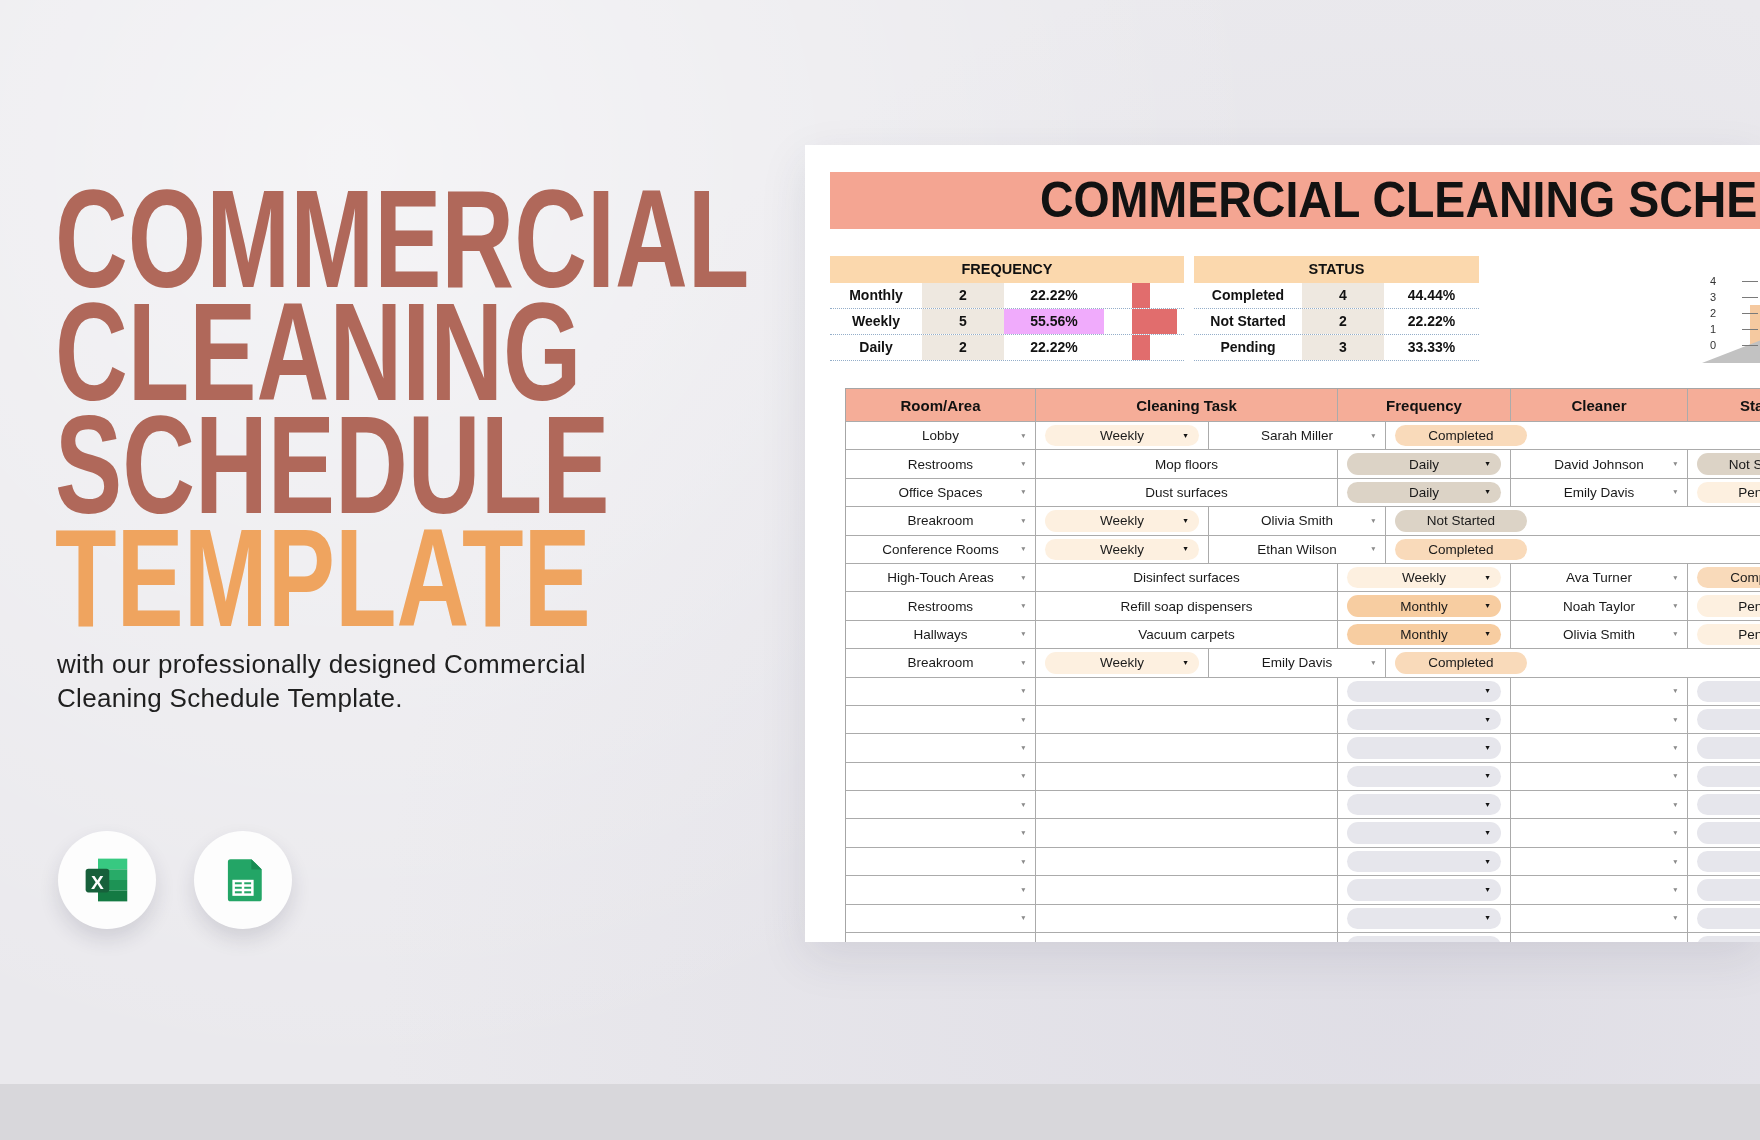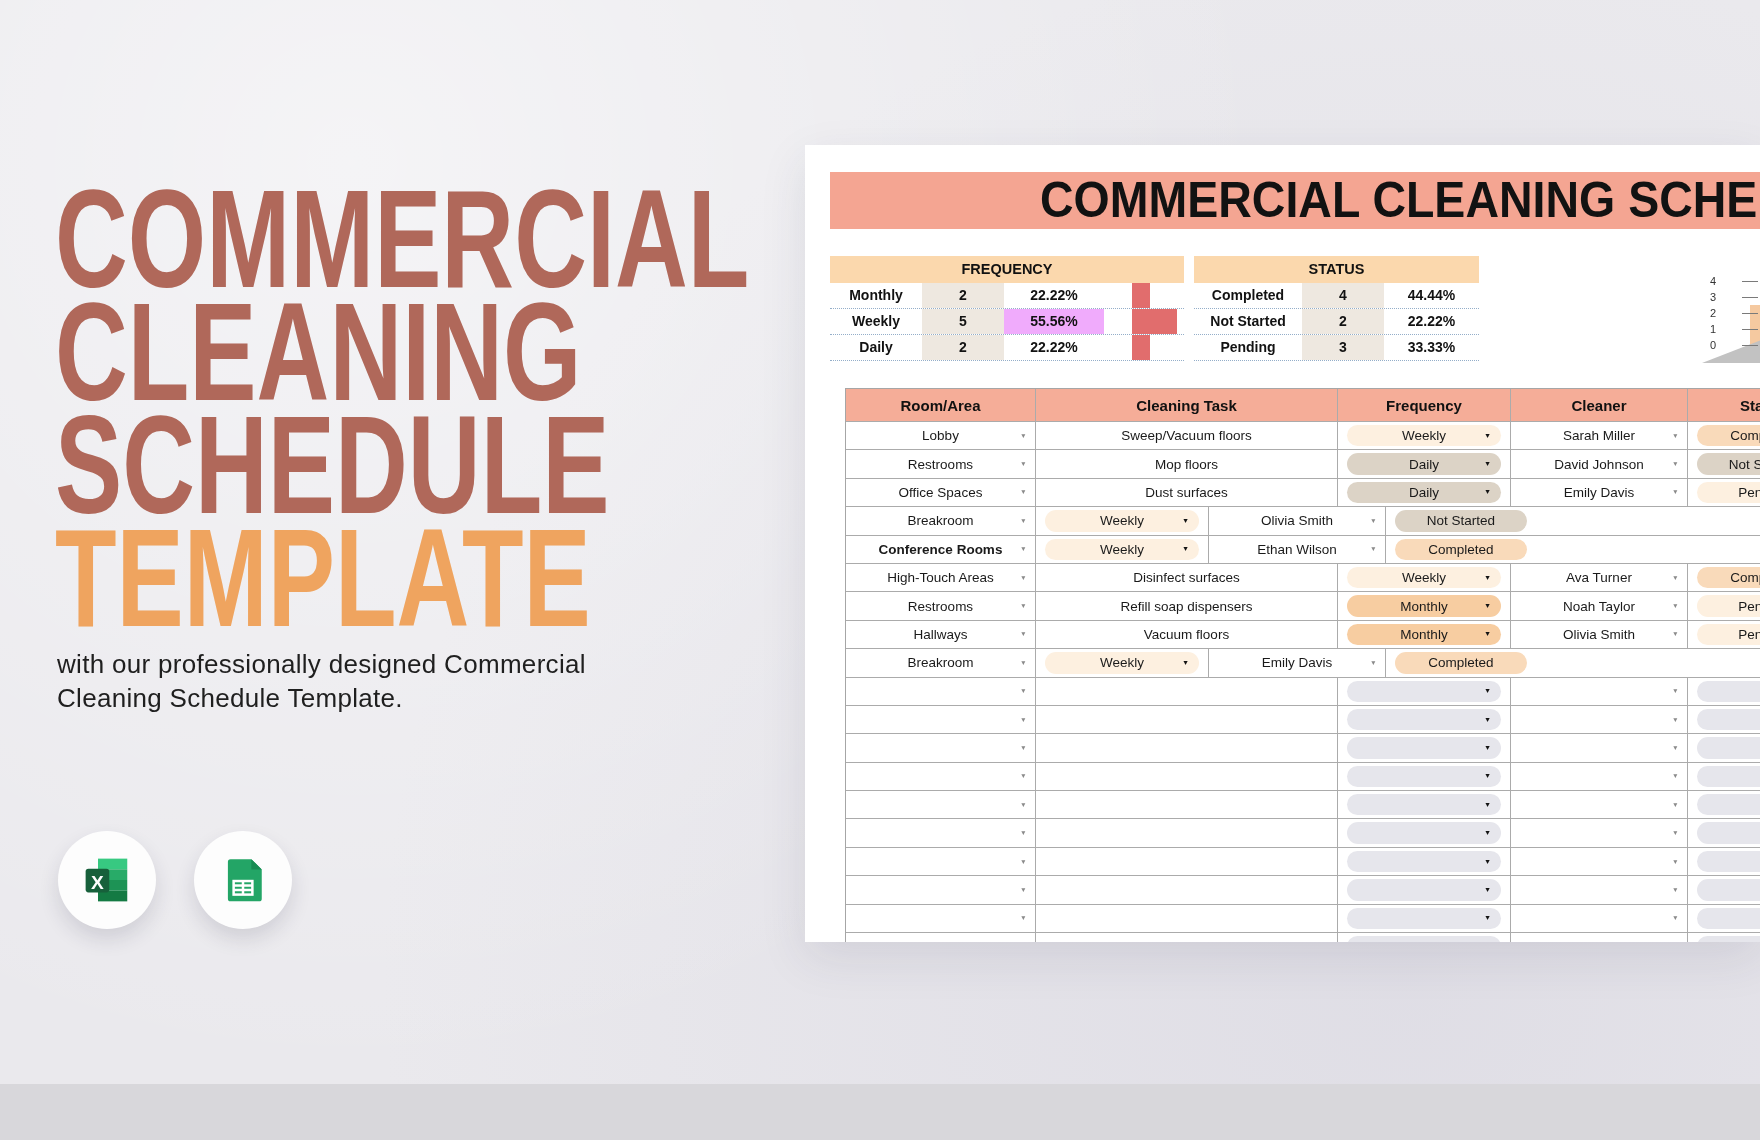--- a/index.html
+++ b/index.html
@@ -174,21 +174,20 @@
     <div class="ctable" id="ctable">
         <div class="trow head">
           <div class="tcell" style="width:190px;">Room/Area</div>
           <div class="tcell" style="width:302px;">Cleaning Task</div>
           <div class="tcell" style="width:173px;">Frequency</div>
           <div class="tcell" style="width:177px;">Cleaner</div>
           <div class="tcell" style="width:150px;">Status</div>
         </div>
         <div class="trow data">
           <div class="tcell" style="width:190px;">Lobby<div class="cell-arrow">▼</div></div>
-          <div class="tcell" style="width:302px;">Sweep/Vacuum floors</div>
           <div class="tcell" style="width:173px;">
             <div class="pill" style="background:#fdf0e0;">Weekly<div class="pill-arrow">▼</div></div>
           </div>
           <div class="tcell" style="width:177px;">Sarah Miller<div class="cell-arrow">▼</div></div>
           <div class="tcell" style="width:150px;">
             <div class="pill" style="background:#f9daba;">Completed</div>
           </div>
         </div>
         <div class="trow data">
           <div class="tcell" style="width:190px;">Restrooms<div class="cell-arrow">▼</div></div>
@@ -216,21 +215,21 @@
           <div class="tcell" style="width:190px;">Breakroom<div class="cell-arrow">▼</div></div>
           <div class="tcell" style="width:173px;">
             <div class="pill" style="background:#fdf0e0;">Weekly<div class="pill-arrow">▼</div></div>
           </div>
           <div class="tcell" style="width:177px;">Olivia Smith<div class="cell-arrow">▼</div></div>
           <div class="tcell" style="width:150px;">
             <div class="pill" style="background:#dcd3c6;">Not Started</div>
           </div>
         </div>
         <div class="trow data">
-          <div class="tcell" style="width:190px;font-weight:bold;">Conference Rooms<div class="cell-arrow">▼</div></div>
+          <div class="tcell" style="width:190px;">Conference Rooms<div class="cell-arrow">▼</div></div>
           <div class="tcell" style="width:173px;">
             <div class="pill" style="background:#fdf0e0;">Weekly<div class="pill-arrow">▼</div></div>
           </div>
           <div class="tcell" style="width:177px;">Ethan Wilson<div class="cell-arrow">▼</div></div>
           <div class="tcell" style="width:150px;">
             <div class="pill" style="background:#f9daba;">Completed</div>
           </div>
         </div>
         <div class="trow data">
           <div class="tcell" style="width:190px;">High-Touch Areas<div class="cell-arrow">▼</div></div>
@@ -249,21 +248,21 @@
           <div class="tcell" style="width:173px;">
             <div class="pill" style="background:#f7cda1;">Monthly<div class="pill-arrow">▼</div></div>
           </div>
           <div class="tcell" style="width:177px;">Noah Taylor<div class="cell-arrow">▼</div></div>
           <div class="tcell" style="width:150px;">
             <div class="pill" style="background:#fdf0e0;">Pending</div>
           </div>
         </div>
         <div class="trow data">
           <div class="tcell" style="width:190px;">Hallways<div class="cell-arrow">▼</div></div>
-          <div class="tcell" style="width:302px;">Vacuum floors</div>
+          <div class="tcell" style="width:302px;">Vacuum carpets</div>
           <div class="tcell" style="width:173px;">
             <div class="pill" style="background:#f7cda1;">Monthly<div class="pill-arrow">▼</div></div>
           </div>
           <div class="tcell" style="width:177px;">Olivia Smith<div class="cell-arrow">▼</div></div>
           <div class="tcell" style="width:150px;">
             <div class="pill" style="background:#fdf0e0;">Pending</div>
           </div>
         </div>
         <div class="trow data">
           <div class="tcell" style="width:190px;">Breakroom<div class="cell-arrow">▼</div></div>

